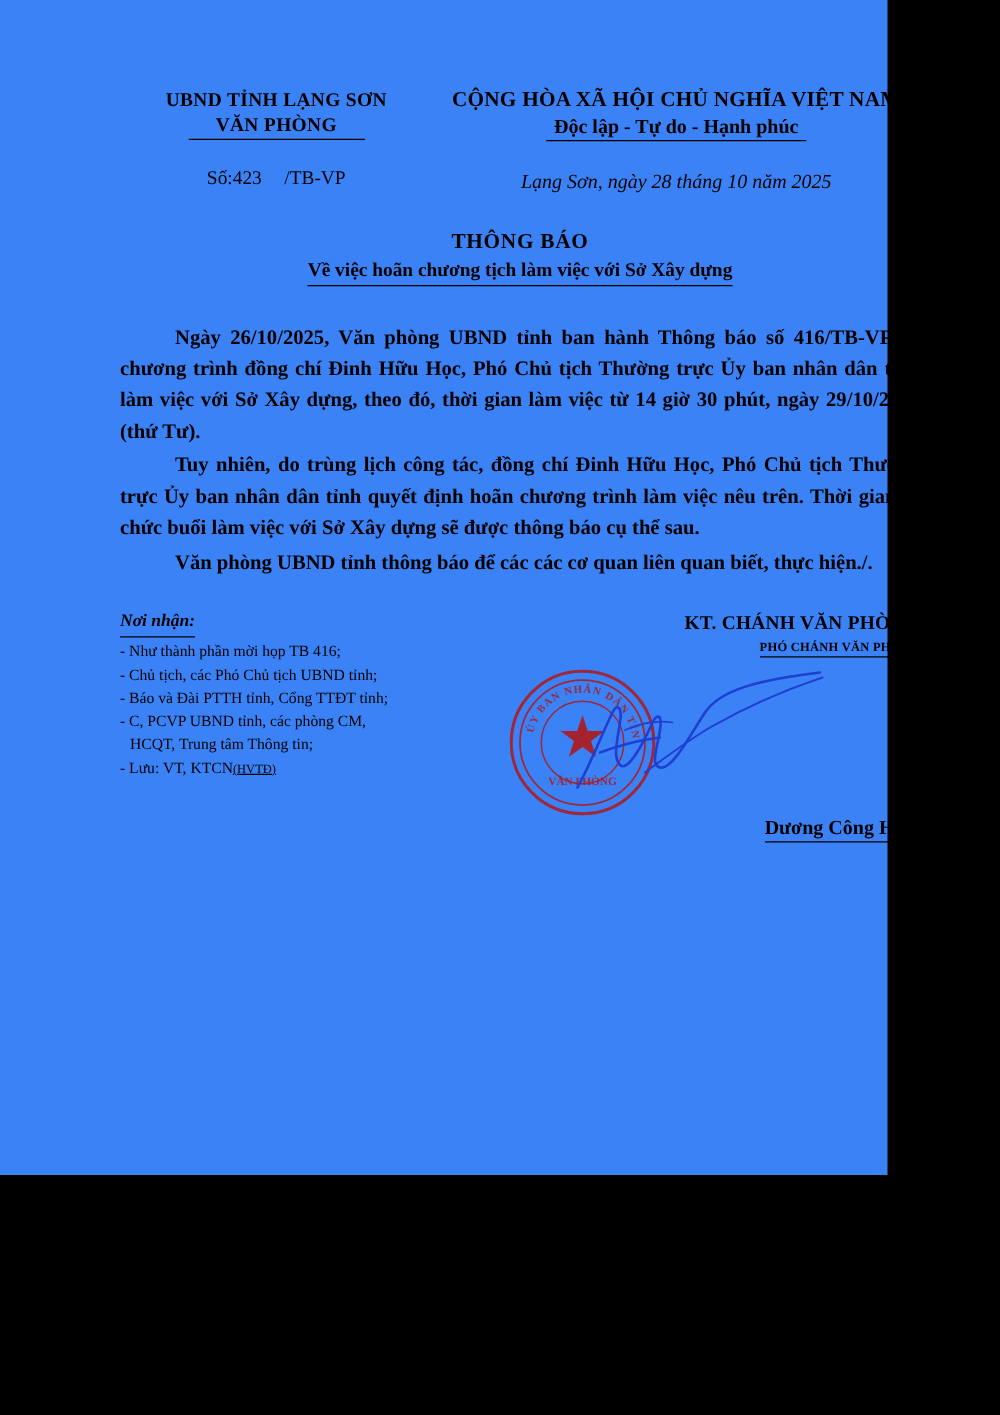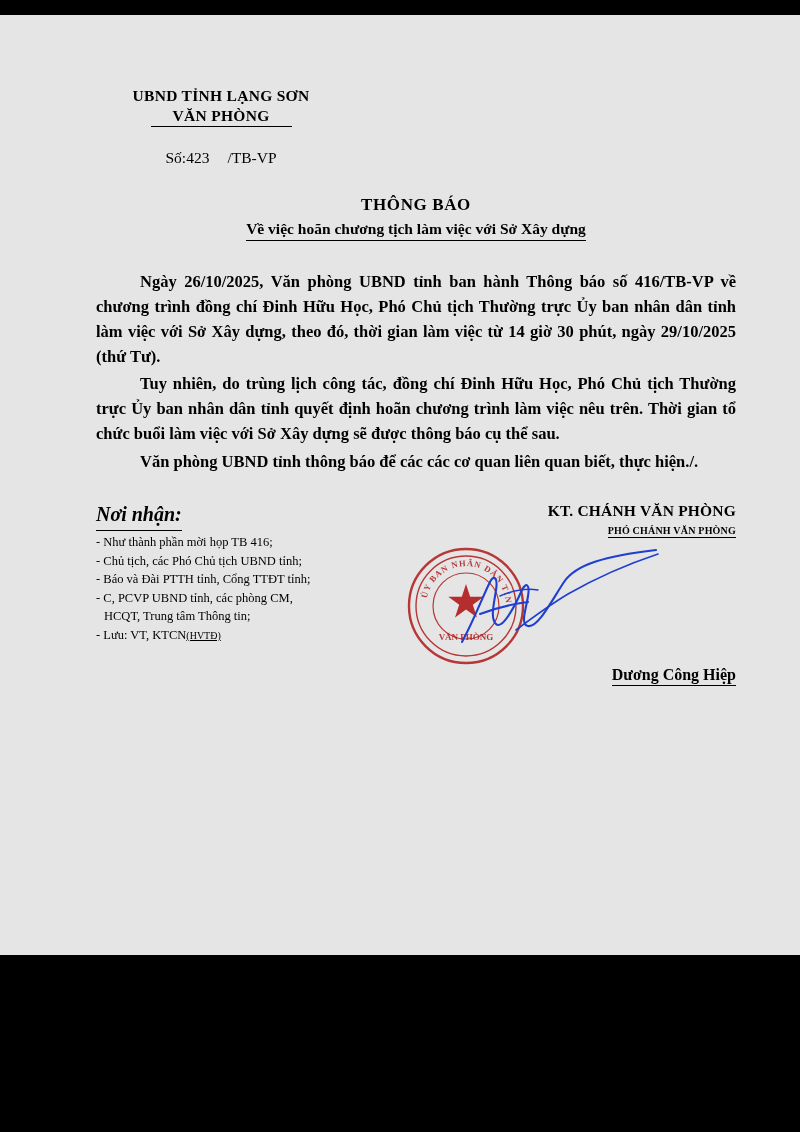--- a/index.html
+++ b/index.html
@@ -9,24 +9,24 @@
   }
   body {
     width: 800px;
     height: 1132px;
     position: relative;
     font-family: "Liberation Serif", serif;
   }
   .page {
     position: absolute;
     left: 0;
-    top: 15px;
-    width: 800px;
+    top: 0;
+    width: 710px;
     height: 940px;
-    background: #e5e5e5;
+    background: #3b82f6;
   }
   .doc {
     position: absolute;
     left: 96px;
     top: 58px;
     width: 640px;
   }
 
   
   .header {
@@ -130,21 +130,21 @@
     flex-direction: row;
   }
   .recipients {
     width: 300px;
     font-size: 12.5px;
     line-height: 1.48;
   }
   .recipients-title {
     font-style: italic;
     font-weight: bold;
-    font-size: 20px;
+    font-size: 14px;
     border-bottom: 1px solid #000;
     display: inline-block;
     padding-bottom: 1px;
     margin-bottom: 2px;
   }
   .recipients ul {
     list-style: none;
     margin: 0;
     padding: 0;
   }
@@ -216,20 +216,25 @@
 <div class="page">
   <div class="doc">
 
     <div class="header">
       <div class="header-left">
         <div class="org-name">UBND TỈNH LẠNG SƠN</div>
         <div class="org-unit">VĂN PHÒNG</div>
         <div class="docnum">
           <span>Số:</span><span>423</span><span class="sep"></span><span>/TB-VP</span>
         </div>
+      </div>
+      <div class="header-right">
+        <div class="nation">CỘNG HÒA XÃ HỘI CHỦ NGHĨA VIỆT NAM</div>
+        <div class="motto">Độc lập - Tự do - Hạnh phúc</div>
+        <div class="place-date">Lạng Sơn, ngày 28 tháng 10 năm 2025</div>
       </div>
     </div>
 
     <div class="title-block">
       <div class="title-main">THÔNG BÁO</div>
       <div class="title-sub">Về việc hoãn chương tịch làm việc với Sở Xây dựng</div>
     </div>
 
     <div class="body">
       <p>Ngày 26/10/2025, Văn phòng UBND tỉnh ban hành Thông báo số 416/TB-VP về chương trình đồng chí Đinh Hữu Học, Phó Chủ tịch Thường trực Ủy ban nhân dân tỉnh làm việc với Sở Xây dựng, theo đó, thời gian làm việc từ 14 giờ 30 phút, ngày 29/10/2025 (thứ Tư).</p>

